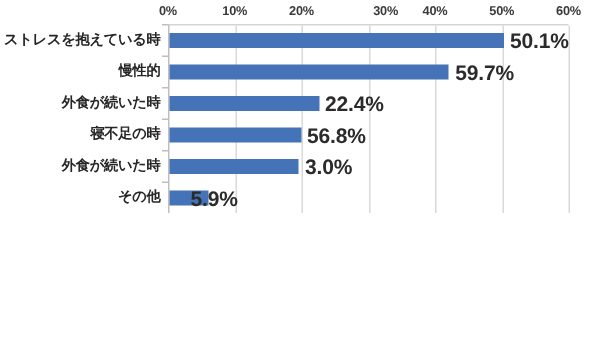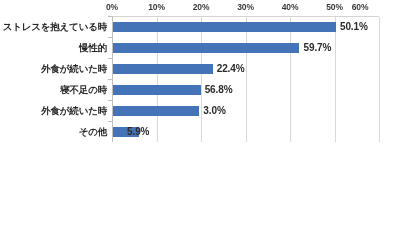--- a/index.html
+++ b/index.html
@@ -99,41 +99,41 @@
     background: #bfbfbf;
   }
   .bar {
     position: absolute;
     left: 113px;
     height: 10px;
     background: #4573b8;
   }
   .bar-value {
     position: absolute;
-    font-size: 10px;
+    font-size: 14px;
     font-weight: bold;
     color: #2b2b2b;
     white-space: nowrap;
     line-height: 10px;
     letter-spacing: -0.1px;
   }
 </style>
 </head>
 <body>
 
 <div id="chart-root">
 
   <div class="x-axis-labels">
       <div class="x-tick-label" style="left: 112px;">0%</div>
       <div class="x-tick-label" style="left: 156.5px;">10%</div>
       <div class="x-tick-label" style="left: 201px;">20%</div>
-      <div class="x-tick-label" style="left: 245.5px;">30%</div>
+      <div class="x-tick-label" style="left: 245.5px; text-align: right;">30%</div>
       <div class="x-tick-label" style="left: 290px;">40%</div>
       <div class="x-tick-label" style="left: 334.5px;">50%</div>
-      <div class="x-tick-label" style="left: 360px;">60%</div>
+      <div class="x-tick-label" style="left: 379px;">60%</div>
     </div>
 
   <div class="plot-area">
       <div class="gridline" style="left: 43.5px;"></div>
       <div class="gridline" style="left: 88px;"></div>
       <div class="gridline" style="left: 132.5px;"></div>
       <div class="gridline" style="left: 177px;"></div>
       <div class="gridline" style="left: 221.5px;"></div>
       <div class="gridline" style="left: 266px;"></div>
     </div>

